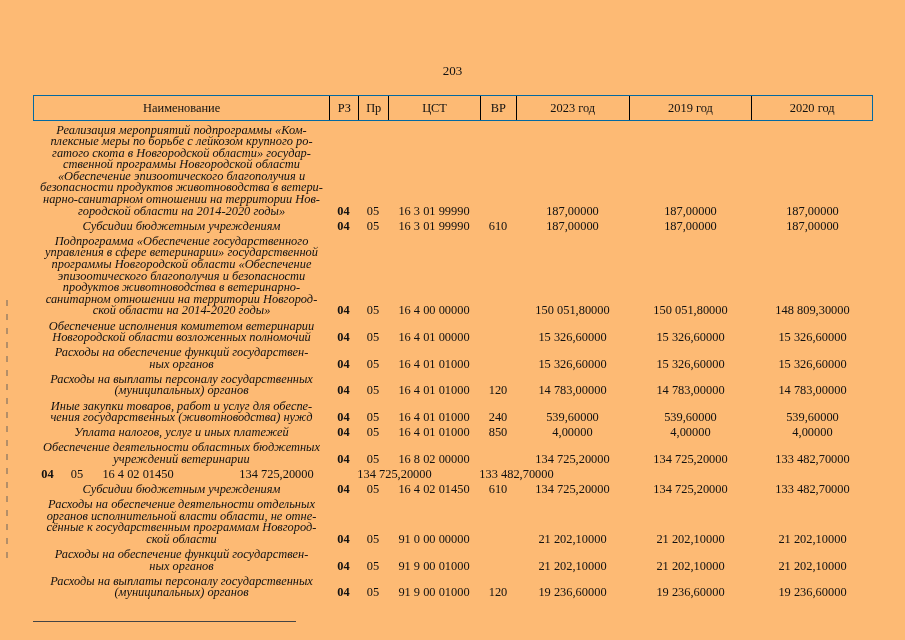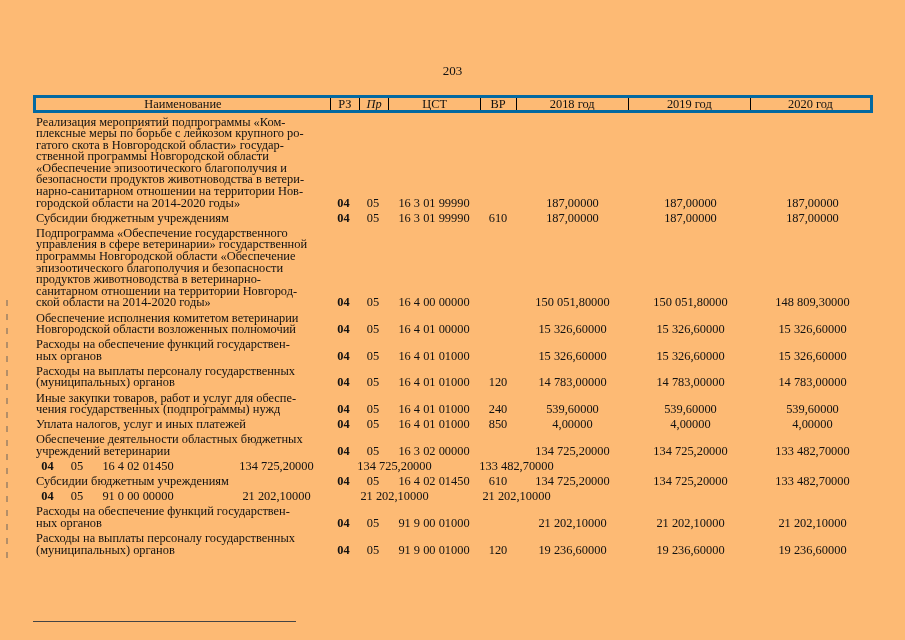--- a/index.html
+++ b/index.html
@@ -21,23 +21,23 @@
     font-size: 13px;
   }
   .doc-table {
     position: absolute;
     left: 33px;
     top: 95px;
     width: 840px;
   }
   .thead {
     display: flex;
-    border: 3px solid #0369a1;
+    border: 1px solid #0369a1;
     box-sizing: border-box;
-    height: 18px;
+    height: 26px;
   }
   .thead .hcell {
     box-sizing: border-box;
     border-left: 1px solid #000000;
     display: flex;
     align-items: center;
     justify-content: center;
     font-size: 12.4px;
     white-space: nowrap;
     overflow: hidden;
@@ -47,32 +47,32 @@
   .trow {
     display: flex;
     align-items: flex-end;
     padding-top: 3.5px;
   }
   .cell {
     box-sizing: border-box;
     font-size: 12.4px;
     line-height: 11.6px;
   }
-  .c-name  { width: 296px; text-align: left; white-space: pre-line; padding-left: 3px; padding-right: 2px; }
+  .c-name  { width: 296px; text-align: center; white-space: pre-line; padding-left: 3px; padding-right: 2px; font-style: italic; }
   .c-rz    { width: 29px;  text-align: center; white-space: nowrap; font-weight: bold; }
   .c-pr    { width: 30px;  text-align: center; white-space: nowrap; }
   .c-cst   { width: 92px;  text-align: center; white-space: nowrap; }
   .c-vr    { width: 36px;  text-align: center; white-space: nowrap; }
   .c-y2018 { width: 113px; text-align: center; white-space: nowrap; }
   .c-y2019 { width: 123px; text-align: center; white-space: nowrap; }
   .c-y2020 { width: 121px; text-align: center; white-space: nowrap; }
 
   .thead .h-name  { width: 296px; }
   .thead .h-rz    { width: 29px; }
-  .thead .h-pr    { width: 30px; font-style: italic; }
+  .thead .h-pr    { width: 30px; }
   .thead .h-cst   { width: 92px; }
   .thead .h-vr    { width: 36px; }
   .thead .h-y2018 { width: 113px; }
   .thead .h-y2019 { width: 123px; }
   .thead .h-y2020 { width: 121px; }
 
   .margin-artifact {
     position: absolute;
     left: 6px;
     top: 300px;
@@ -102,21 +102,21 @@
 
   <div class="page-number">203</div>
 
   <div class="doc-table">
     <div class="thead">
       <div class="hcell h-name">Наименование</div>
       <div class="hcell h-rz">РЗ</div>
       <div class="hcell h-pr">Пр</div>
       <div class="hcell h-cst">ЦСТ</div>
       <div class="hcell h-vr">ВР</div>
-      <div class="hcell h-y2018">2018 год</div>
+      <div class="hcell h-y2018">2023 год</div>
       <div class="hcell h-y2019">2019 год</div>
       <div class="hcell h-y2020">2020 год</div>
     </div>
     <div class="tbody" id="table-body">
         <div class="trow">
           <div class="cell c-name">Реализация мероприятий подпрограммы «Ком-
 плексные меры по борьбе с лейкозом крупного ро-
 гатого скота в Новгородской области» государ-
 ственной программы Новгородской области
 «Обеспечение эпизоотического благополучия и
@@ -185,21 +185,21 @@
           <div class="cell c-rz">04</div>
           <div class="cell c-pr">05</div>
           <div class="cell c-cst">16 4 01 01000</div>
           <div class="cell c-vr">120</div>
           <div class="cell c-y2018">14 783,00000</div>
           <div class="cell c-y2019">14 783,00000</div>
           <div class="cell c-y2020">14 783,00000</div>
         </div>
         <div class="trow">
           <div class="cell c-name">Иные закупки товаров, работ и услуг для обеспе-
-чения государственных (подпрограммы) нужд</div>
+чения государственных (животноводства) нужд</div>
           <div class="cell c-rz">04</div>
           <div class="cell c-pr">05</div>
           <div class="cell c-cst">16 4 01 01000</div>
           <div class="cell c-vr">240</div>
           <div class="cell c-y2018">539,60000</div>
           <div class="cell c-y2019">539,60000</div>
           <div class="cell c-y2020">539,60000</div>
         </div>
         <div class="trow">
           <div class="cell c-name">Уплата налогов, услуг и иных платежей</div>
@@ -209,21 +209,21 @@
           <div class="cell c-vr">850</div>
           <div class="cell c-y2018">4,00000</div>
           <div class="cell c-y2019">4,00000</div>
           <div class="cell c-y2020">4,00000</div>
         </div>
         <div class="trow">
           <div class="cell c-name">Обеспечение деятельности областных бюджетных
 учреждений ветеринарии</div>
           <div class="cell c-rz">04</div>
           <div class="cell c-pr">05</div>
-          <div class="cell c-cst">16 3 02 00000</div>
+          <div class="cell c-cst">16 8 02 00000</div>
           <div class="cell c-vr"></div>
           <div class="cell c-y2018">134 725,20000</div>
           <div class="cell c-y2019">134 725,20000</div>
           <div class="cell c-y2020">133 482,70000</div>
         </div>
         <div class="trow">
           <div class="cell c-rz">04</div>
           <div class="cell c-pr">05</div>
           <div class="cell c-cst">16 4 02 01450</div>
           <div class="cell c-vr"></div>
@@ -235,20 +235,24 @@
           <div class="cell c-name">Субсидии бюджетным учреждениям</div>
           <div class="cell c-rz">04</div>
           <div class="cell c-pr">05</div>
           <div class="cell c-cst">16 4 02 01450</div>
           <div class="cell c-vr">610</div>
           <div class="cell c-y2018">134 725,20000</div>
           <div class="cell c-y2019">134 725,20000</div>
           <div class="cell c-y2020">133 482,70000</div>
         </div>
         <div class="trow">
+          <div class="cell c-name">Расходы на обеспечение деятельности отдельных
+органов исполнительной власти области, не отне-
+сённые к государственным программам Новгород-
+ской области</div>
           <div class="cell c-rz">04</div>
           <div class="cell c-pr">05</div>
           <div class="cell c-cst">91 0 00 00000</div>
           <div class="cell c-vr"></div>
           <div class="cell c-y2018">21 202,10000</div>
           <div class="cell c-y2019">21 202,10000</div>
           <div class="cell c-y2020">21 202,10000</div>
         </div>
         <div class="trow">
           <div class="cell c-name">Расходы на обеспечение функций государствен-

